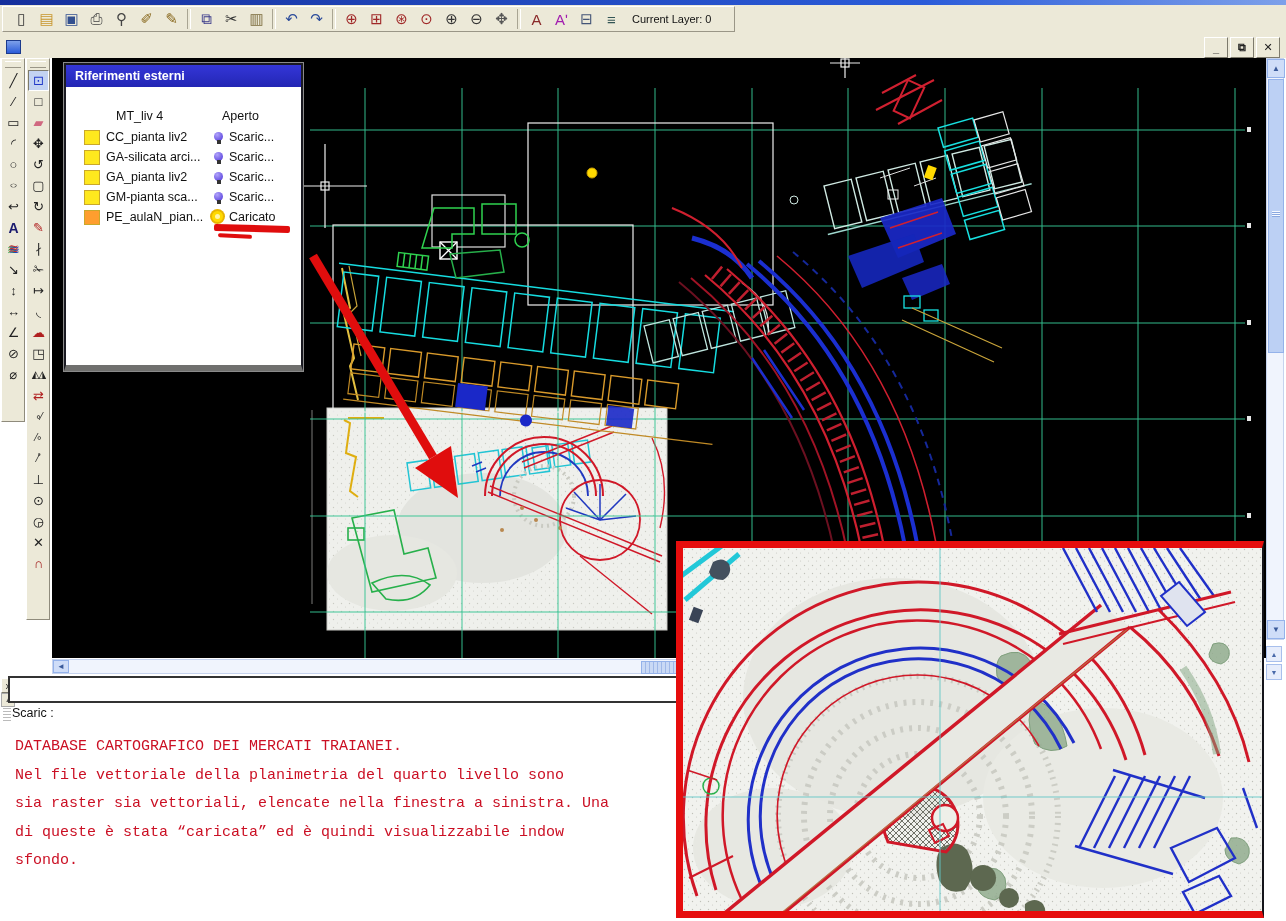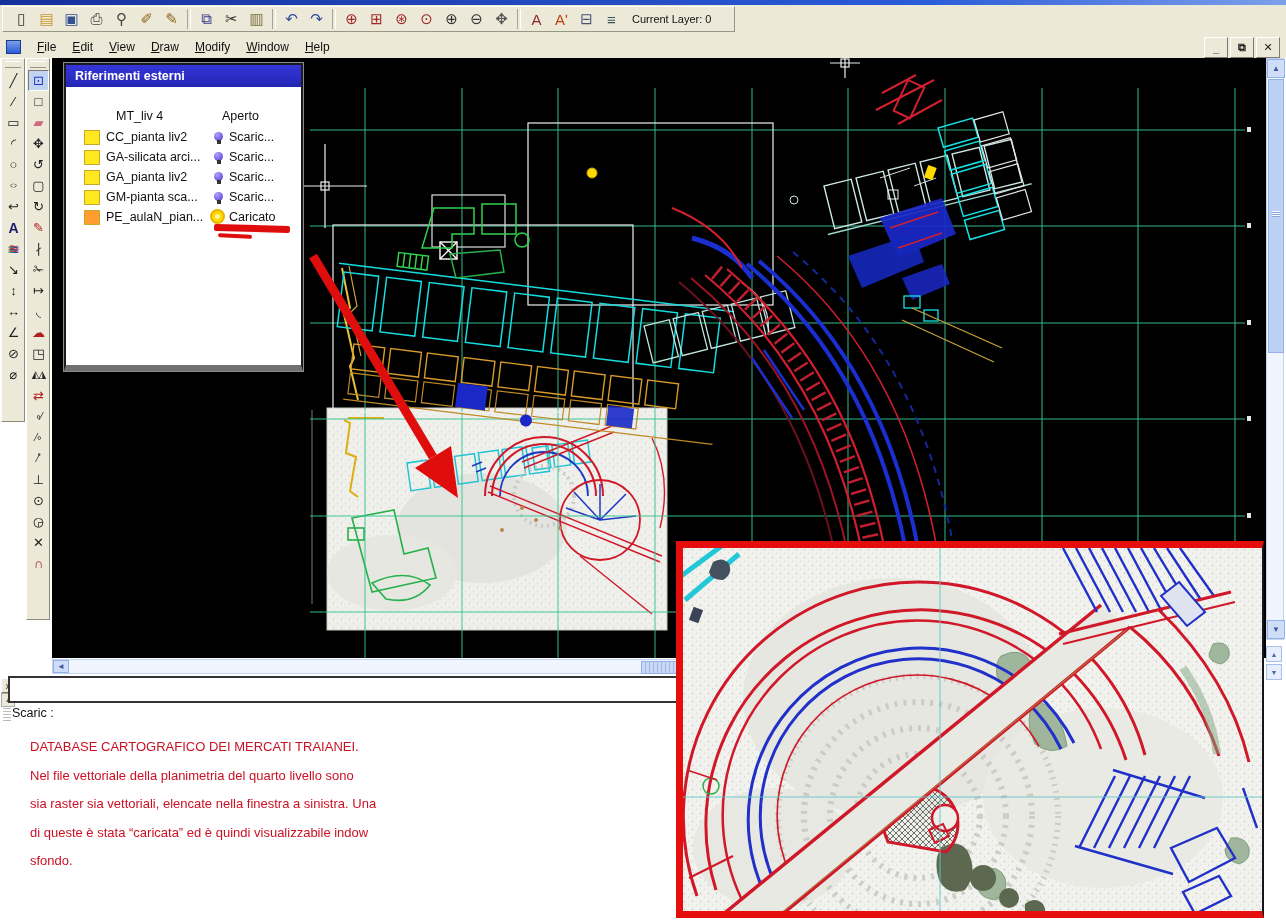--- a/index.html
+++ b/index.html
@@ -72,21 +72,21 @@
   
   .cmd-x{left:1px;top:678px;width:12px;height:13px;background:#ece9d8;border:1px solid;border-color:#fff #7d7a6c #7d7a6c #fff;
          font-size:9px;display:flex;align-items:center;justify-content:center;color:#222;}
   .cmd-up{left:1px;top:693px;width:12px;height:12px;background:#ece9d8;border:1px solid #aaa;font-size:6px;
           display:flex;align-items:center;justify-content:center;color:#555;}
   .cmd-grip{left:3px;top:708px;width:8px;height:14px;background:repeating-linear-gradient(#bbb 0 1px,#fff 1px 3px);}
   .cmd-input{left:8px;top:676px;width:678px;height:27px;border:2px solid #333;background:#fff;box-sizing:border-box;
              font-family:"Liberation Sans",sans-serif;font-size:13px;padding:2px 4px;}
   .cmd-prompt{left:12px;top:706px;font-size:12.5px;color:#111;}
   
-  .caption{left:30px;top:733px;width:665px;font-size:13px;line-height:28.5px;font-weight:500;}
+  .caption{left:15px;top:733px;width:665px;font-size:15px;line-height:28.5px;font-weight:500;font-family:Liberation Mono, monospace;}
   
   .inset{left:676px;top:541px;width:588px;height:377px;box-sizing:border-box;
          border:7px solid #e60d0d;border-right:2px solid #14141a;background:#f1f2ee;}
   .arrow-overlay{left:0;top:0;width:1286px;height:921px;pointer-events:none;}
   .glyph{pointer-events:none;}
 </style>
 </head>
 <body>
 
 <div class="abs titlestrip"></div>
@@ -152,44 +152,35 @@
           <span class="glyph" style="color: rgb(51, 51, 51);">⊖</span>
         </span>
         <span class="tb-btn">
           <span class="glyph" style="color: rgb(85, 85, 85);">✥</span>
         </span>
         <span class="tb-sep"></span>
         <span class="tb-btn">
           <span class="glyph" style="color: rgb(138, 42, 42);">A</span>
         </span>
         <span class="tb-btn">
-          <span class="glyph" style="color: #c2410c;">Aʹ</span>
+          <span class="glyph" style="color: #a21caf;">Aʹ</span>
         </span>
         <span class="tb-btn">
           <span class="glyph" style="color: rgb(68, 85, 119);">⊟</span>
         </span>
         <span class="tb-btn">
           <span class="glyph" style="color: rgb(51, 85, 85);">≡</span>
         </span>
       </span>
     <span class="layer-label">Current Layer: 0</span>
   </div>
 </div>
 
 <div class="abs menu-row">
   <span class="mdi-icon"></span>
-  <nav id="menu-items" style="display:flex;">
-      <span class="menu-item"><span class="ul">F</span>ile</span>
-      <span class="menu-item"><span class="ul">E</span>dit</span>
-      <span class="menu-item"><span class="ul">V</span>iew</span>
-      <span class="menu-item"><span class="ul">D</span>raw</span>
-      <span class="menu-item"><span class="ul">M</span>odify</span>
-      <span class="menu-item"><span class="ul">W</span>indow</span>
-      <span class="menu-item"><span class="ul">H</span>elp</span>
-    </nav>
 </div>
 <div class="win-btns">
   <span class="wbtn">_</span>
   <span class="wbtn">⧉</span>
   <span class="wbtn">✕</span>
 </div>
 
 <div class="abs palette" id="palette1">
     <div class="pal-grip"></div>
     <span class="pal-btn">

